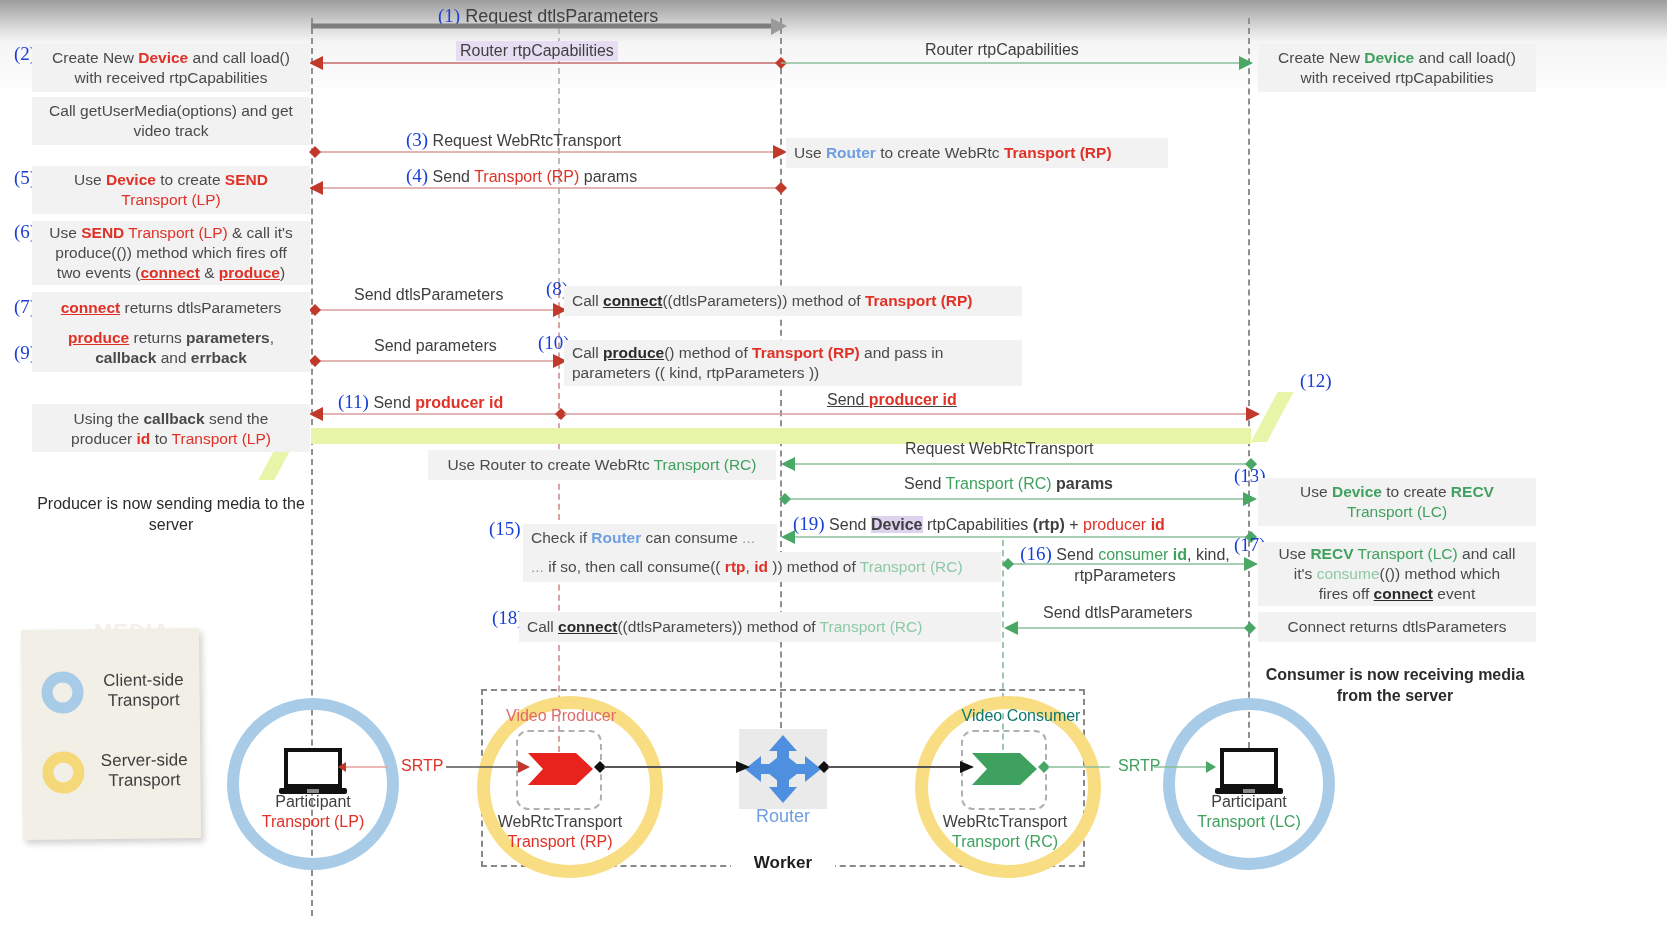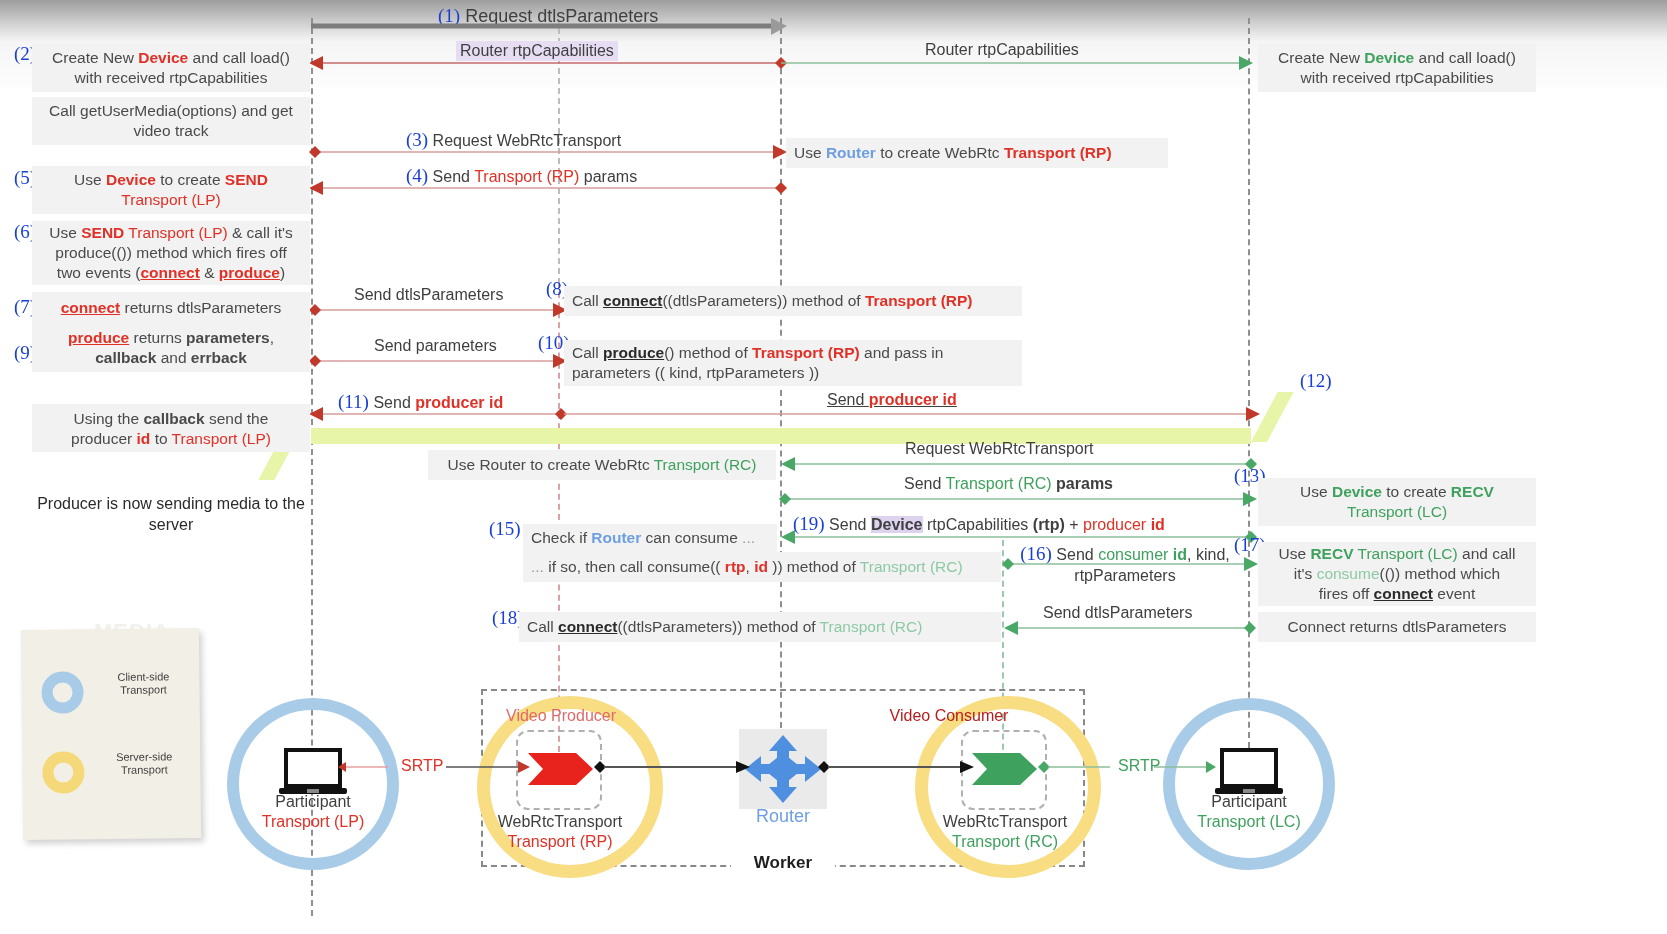--- a/index.html
+++ b/index.html
@@ -40,21 +40,21 @@
   .dim{color:#9b9b9b;}
   .dark{color:#2b2b2b;}
 
   
   .legend{position:absolute;left:22px;top:629px;width:178px;height:210px;
       background:#f2efe6;box-shadow:3px 4px 6px rgba(0,0,0,.18);
       transform:rotate(-0.6deg);}
   .legend .ring{position:absolute;width:42px;height:42px;border-radius:50%;
       border:11px solid #a8cbe8;box-sizing:border-box;}
   .legend .ring.y{border-color:#f5d877;}
-  .legend .txt{position:absolute;font-size:11px;color:#3f3f3f;line-height:1.2;text-align:center;}
+  .legend .txt{position:absolute;font-size:17px;color:#3f3f3f;line-height:1.2;text-align:center;}
   .watermark{position:absolute;left:62px;top:620px;width:140px;height:36px;
       color:#f3f1ee;font-size:22px;font-weight:bold;letter-spacing:1px;line-height:1.05;
       text-align:center;}
 
   
   .oval{position:absolute;border-radius:50%;box-sizing:border-box;}
   .oval.blue{border:12px solid #a8cbe8;}
   .oval.yellow{border:13px solid #f8dd83;}
   .laptop{position:absolute;width:68px;height:50px;}
   .node-lbl{position:absolute;text-align:center;font-size:16px;line-height:1.25;
@@ -295,20 +295,23 @@
   <div class="box" style="left:1258px;top:542px;width:278px;height:64px;display:flex;align-items:center;justify-content:center;">
     <span>Use <span class="grnb">RECV</span> <span class="grn">Transport (LC)</span> and call<br>it's <span class="grnl">consume</span>(()) method which<br>fires off <span class="b u dark">connect</span> event</span>
   </div>
 
   <div class="box" style="left:1258px;top:612px;width:278px;height:30px;display:flex;align-items:center;justify-content:center;">
     <span>Connect returns dtlsParameters</span>
   </div>
 
   <div class="step" style="left:1268px;top:370px;margin-left:32px;">(12)</div>
 
+  <div style="position:absolute;left:1256px;top:665px;width:278px;text-align:center;font-size:16px;line-height:1.3;color:#2b2b2b;font-weight:bold;">
+    <span>Consumer is now receiving media<br>from the server</span>
+  </div>
 
   <div class="watermark">
     <span style="white-space:pre-line;">MEDIA SOUP</span>
   </div>
   <div class="legend">
     <div class="ring" style="left:20px;top:42px;"></div>
     <div class="txt" style="left:74px;top:42px;width:96px;">
       <span>Client-side<br>Transport</span>
     </div>
     <div class="ring y" style="left:20px;top:122px;"></div>
@@ -353,21 +356,21 @@
   </div>
   <div class="dashbox" style="left:516px;top:730px;width:86px;height:80px;"></div>
   <svg class="chev" style="left:528px;top:751px;width:66px;height:36px;">
     <polygon points="0,2 48,2 65,18 48,34 0,34 15,18" fill="#e8231d"></polygon>
   </svg>
   <div class="node-lbl" style="left:490px;top:812px;width:140px;">
     <span>WebRtcTransport</span><br>
     <span class="red">Transport (RP)</span>
   </div>
 
-  <div class="node-lbl" style="left:884px;top:706px;width:130px;color:#b91c1c;">
+  <div class="node-lbl" style="left:956px;top:706px;width:130px;color:#0f766e;">
     <span>Video Consumer</span>
   </div>
   <div class="dashbox" style="left:961px;top:730px;width:86px;height:80px;"></div>
   <svg class="chev" style="left:972px;top:751px;width:66px;height:36px;">
     <polygon points="0,2 48,2 65,18 48,34 0,34 15,18" fill="#3fa15e"></polygon>
   </svg>
   <div class="node-lbl" style="left:935px;top:812px;width:140px;">
     <span>WebRtcTransport</span><br>
     <span class="grn">Transport (RC)</span>
   </div>

